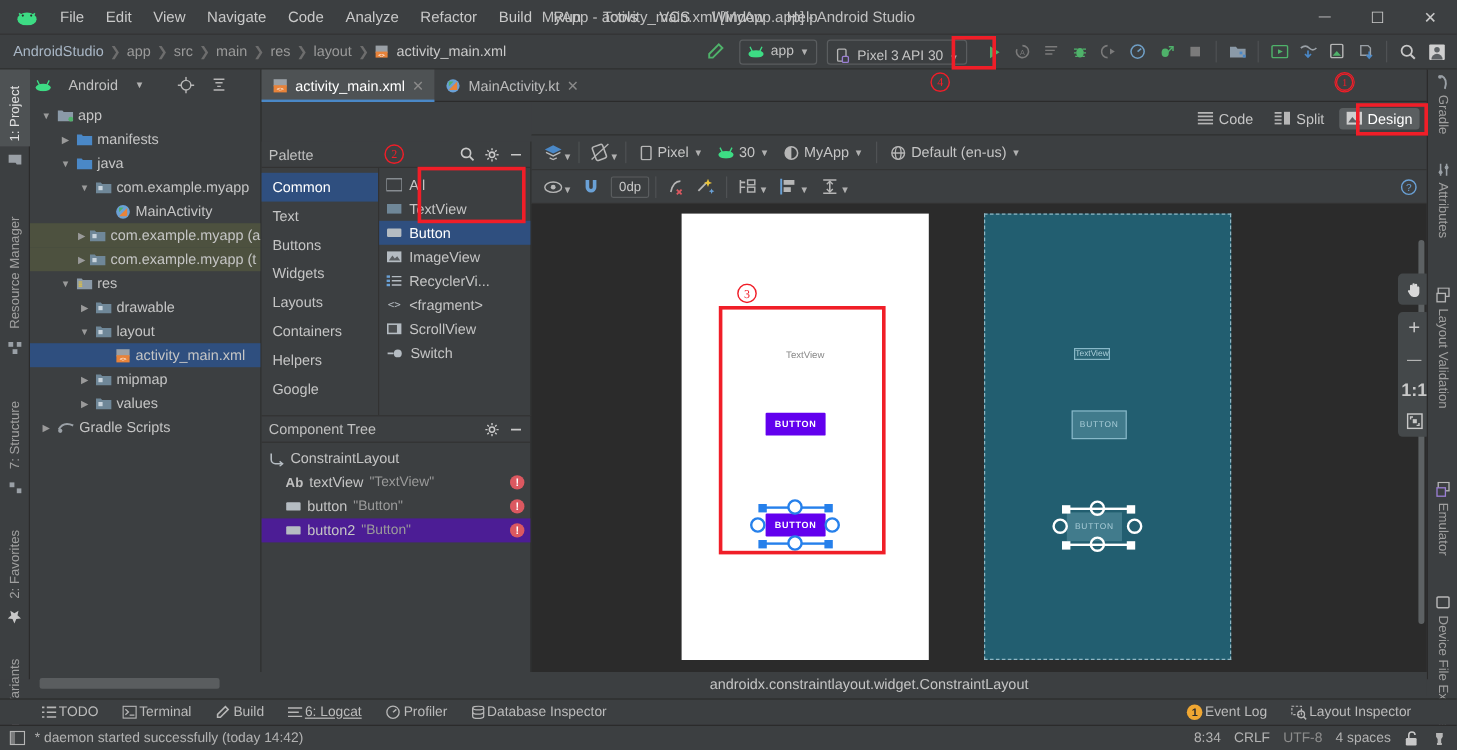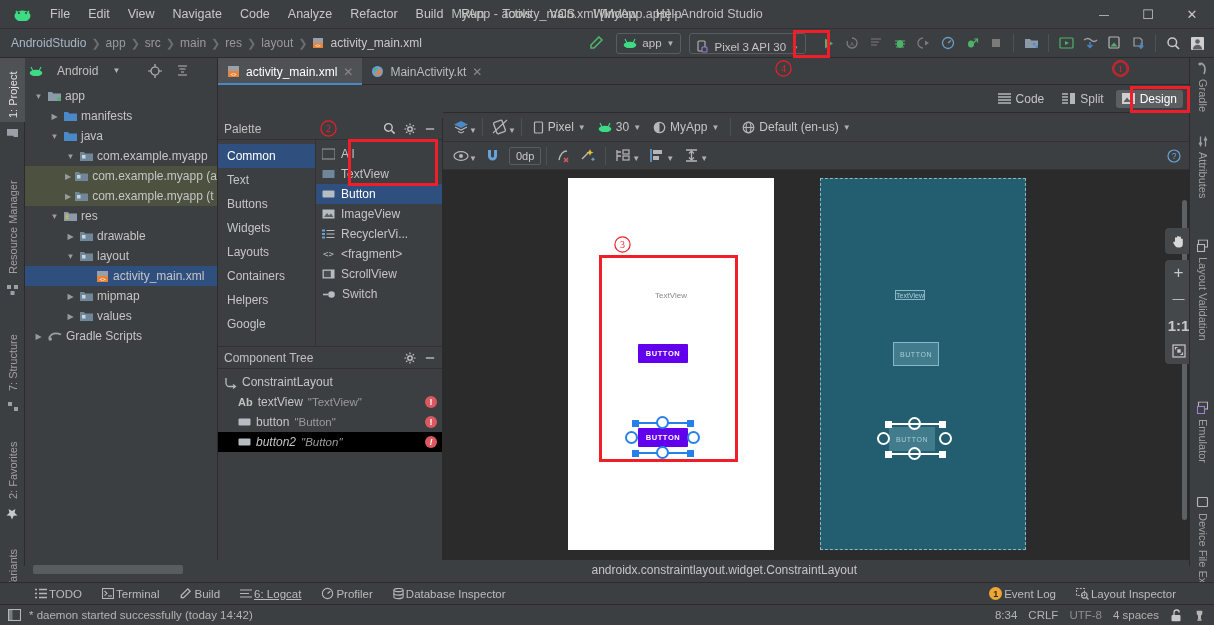--- a/index.html
+++ b/index.html
@@ -127,21 +127,21 @@
     border-top: 1px solid #323232;
   }
   #ctree-head {
     height: 22px; display: flex; align-items: center; padding: 0 6px;
     color: #c0c0c0; font-size: 12px; border-bottom: 1px solid #323232;
   }
   .ct-row {
     display: flex; align-items: center; height: 20px; gap: 5px;
     font-size: 12px; color: #c5c5c5; padding-right: 5px;
   }
-  .ct-row.sel { background: #000000; font-style: italic; }
+  .ct-row.sel { background: #4c1d95; }
   .ct-q { color: #9b9b9b; font-size: 11.5px; }
   .err {
     margin-left: auto; width: 12px; height: 12px; border-radius: 50%;
     background: #db5860; color: #fff; font-size: 9px; font-weight: bold;
     display: flex; align-items: center; justify-content: center;
   }
 
   
   #editor-tabs {
     position: absolute; left: 218px; top: 58px; width: 971px; height: 27px;
@@ -572,20 +572,29 @@
             </svg></span>
           <span>java</span>
         </div>
         <div class="tn" style="padding-left: 40px;">
           <span class="tw">▼</span>
           <span class="ico"><svg width="13" height="12" viewBox="0 0 13 12">
               <path d="M0 2h4l1.1 1.4H13V11H0z" fill="#6f8798"></path>
               <rect x="2" y="5" width="3.5" height="3.5" fill="#c9d4dd"></rect>
             </svg></span>
           <span>com.example.myapp</span>
+        </div>
+        <div class="tn" style="padding-left: 56px;">
+          <span class="tw"></span>
+          <span class="ico"><svg width="13" height="13" viewBox="0 0 13 13">
+              <circle cx="6.5" cy="6.5" r="5.7" fill="#6aa1d6"></circle>
+              <path d="M3.2 10.2 L10 3.4 L10 10.2 Z" fill="#e8833a"></path>
+              <path d="M3.2 3 L7 3 L3.2 6.8 Z" fill="#4fb26a"></path>
+            </svg></span>
+          <span>MainActivity</span>
         </div>
         <div class="tn hl" style="padding-left: 40px;">
           <span class="tw">▶</span>
           <span class="ico"><svg width="13" height="12" viewBox="0 0 13 12">
               <path d="M0 2h4l1.1 1.4H13V11H0z" fill="#6f8798"></path>
               <rect x="2" y="5" width="3.5" height="3.5" fill="#c9d4dd"></rect>
             </svg></span>
           <span>com.example.myapp (a</span>
         </div>
         <div class="tn hl" style="padding-left: 40px;">

